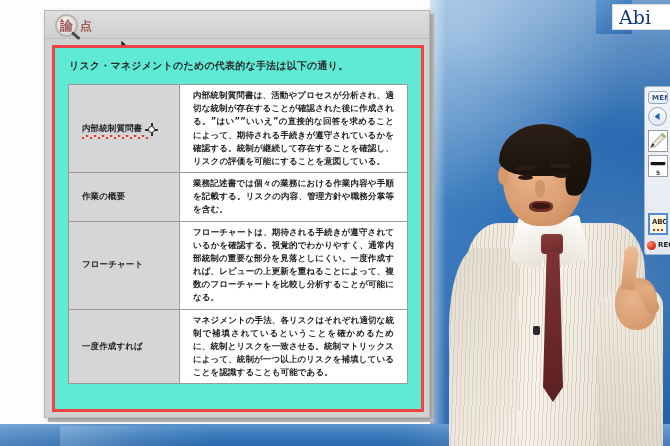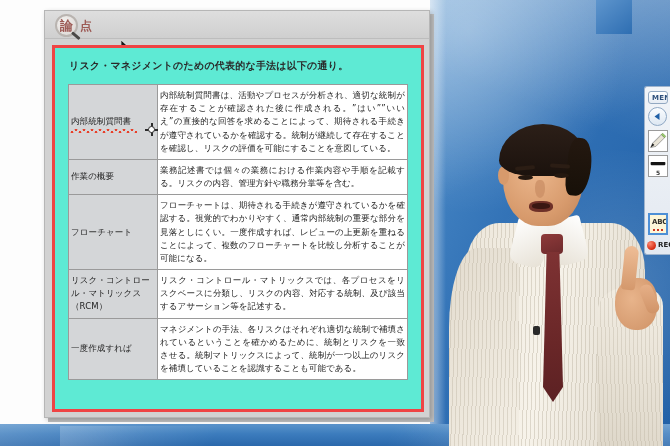--- a/index.html
+++ b/index.html
@@ -197,25 +197,25 @@
   .method-table {
     position: absolute;
     left: 13px; top: 36px;
     width: 340px;
     border-collapse: collapse;
     table-layout: fixed;
   }
   .method-table td {
     border: 1px solid #9a9a9a;
     vertical-align: middle;
-    padding: 4px 2px;
+    padding: 4px 13px;
     font-size: 8.5px;
     line-height: 1.55;
     color: #1e1e1e;
-    font-weight: normal;
+    font-weight: bold;
     letter-spacing: 0.1px;
   }
   .method-table td.term {
     width: 84px;
     background: #d4d6d8;
     vertical-align: middle;
     position: relative;
   }
   .method-table td.desc {
     background: #ffffff;
@@ -468,20 +468,23 @@
 <body>
 
 <div id="stage">
 
   <div class="studio-white"></div>
   <div class="studio-blue-panel"></div>
   <div class="studio-blue-edge"></div>
   <div class="studio-topleft-shade"></div>
   <div class="studio-floor"></div>
 
+  <div class="brand-plate">
+    <span class="brand-text">Abi</span>
+  </div>
 
   <div class="slide-shadow"></div>
   <div class="slide-outer">
 
     <div class="slide-header"></div>
 
     <div class="ronten-mark">
       <div class="mag-ring"></div>
       <div class="kanji-ron">論</div>
       <div class="kanji-ten">点</div>
@@ -510,24 +513,20 @@
             </td>
             <td class="desc">内部統制質問書は、活動やプロセスが分析され、適切な統制が存在することが確認された後に作成される。”はい””いいえ”の直接的な回答を求めることによって、期待される手続きが遵守されているかを確認する。統制が継続して存在することを確認し、リスクの評価を可能にすることを意図している。</td>
           </tr>
           <tr>
             <td class="term">作業の概要</td>
             <td class="desc">業務記述書では個々の業務における作業内容や手順を記載する。リスクの内容、管理方針や職務分掌等を含む。</td>
           </tr>
           <tr>
             <td class="term">フローチャート</td>
             <td class="desc">フローチャートは、期待される手続きが遵守されているかを確認する。視覚的でわかりやすく、通常内部統制の重要な部分を見落としにくい。一度作成すれば、レビューの上更新を重ねることによって、複数のフローチャートを比較し分析することが可能になる。</td>
-          </tr>
-          <tr>
-            <td class="term">リスク・コントロール・マトリックス（RCM）</td>
-            <td class="desc">リスク・コントロール・マトリックスでは、各プロセスをリスクベースに分類し、リスクの内容、対応する統制、及び該当するアサーション等を記述する。</td>
           </tr>
           <tr>
             <td class="term">一度作成すれば</td>
             <td class="desc">マネジメントの手法、各リスクはそれぞれ適切な統制で補填されているということを確かめるために、統制とリスクを一致させる。統制マトリックスによって、統制が一つ以上のリスクを補填していることを認識することも可能である。</td>
           </tr>
         </tbody>
       </table>
 
     </div>
   </div>

